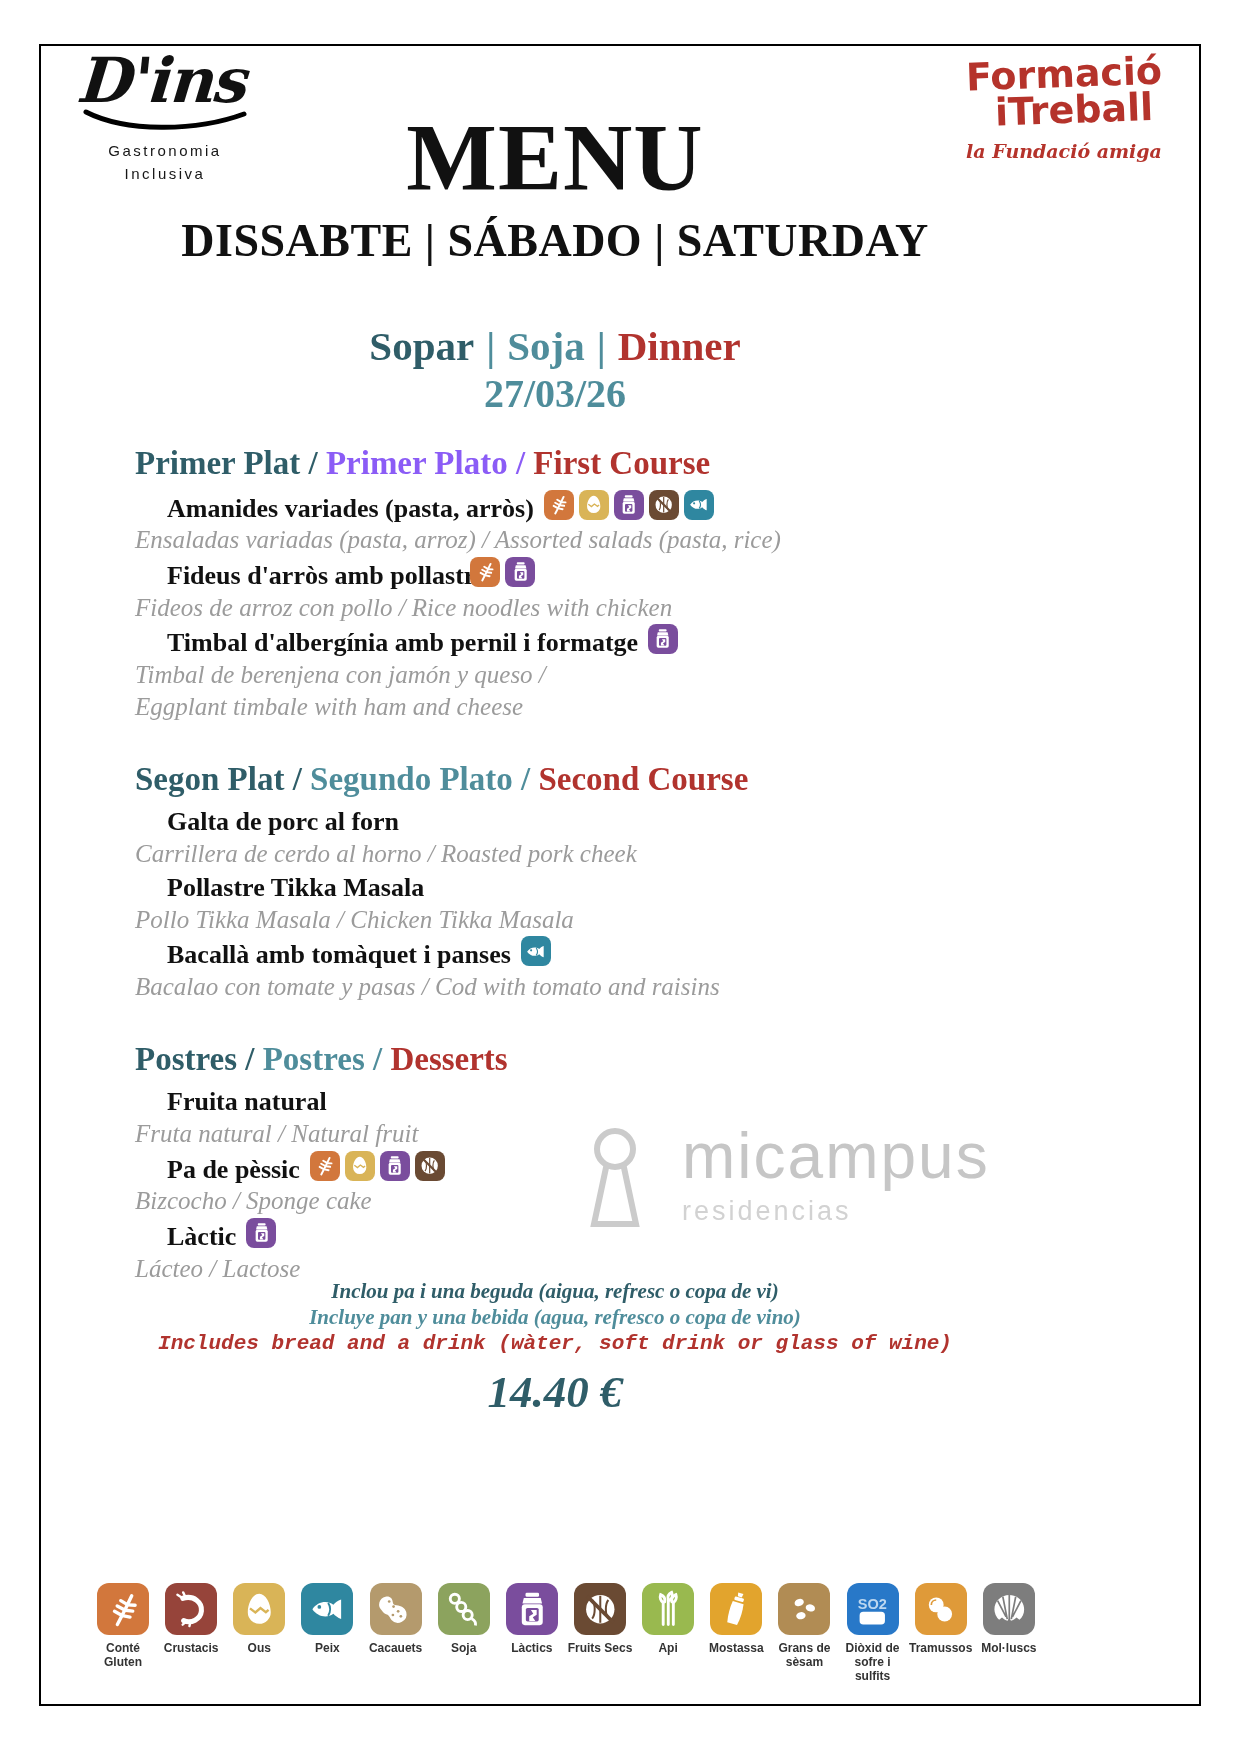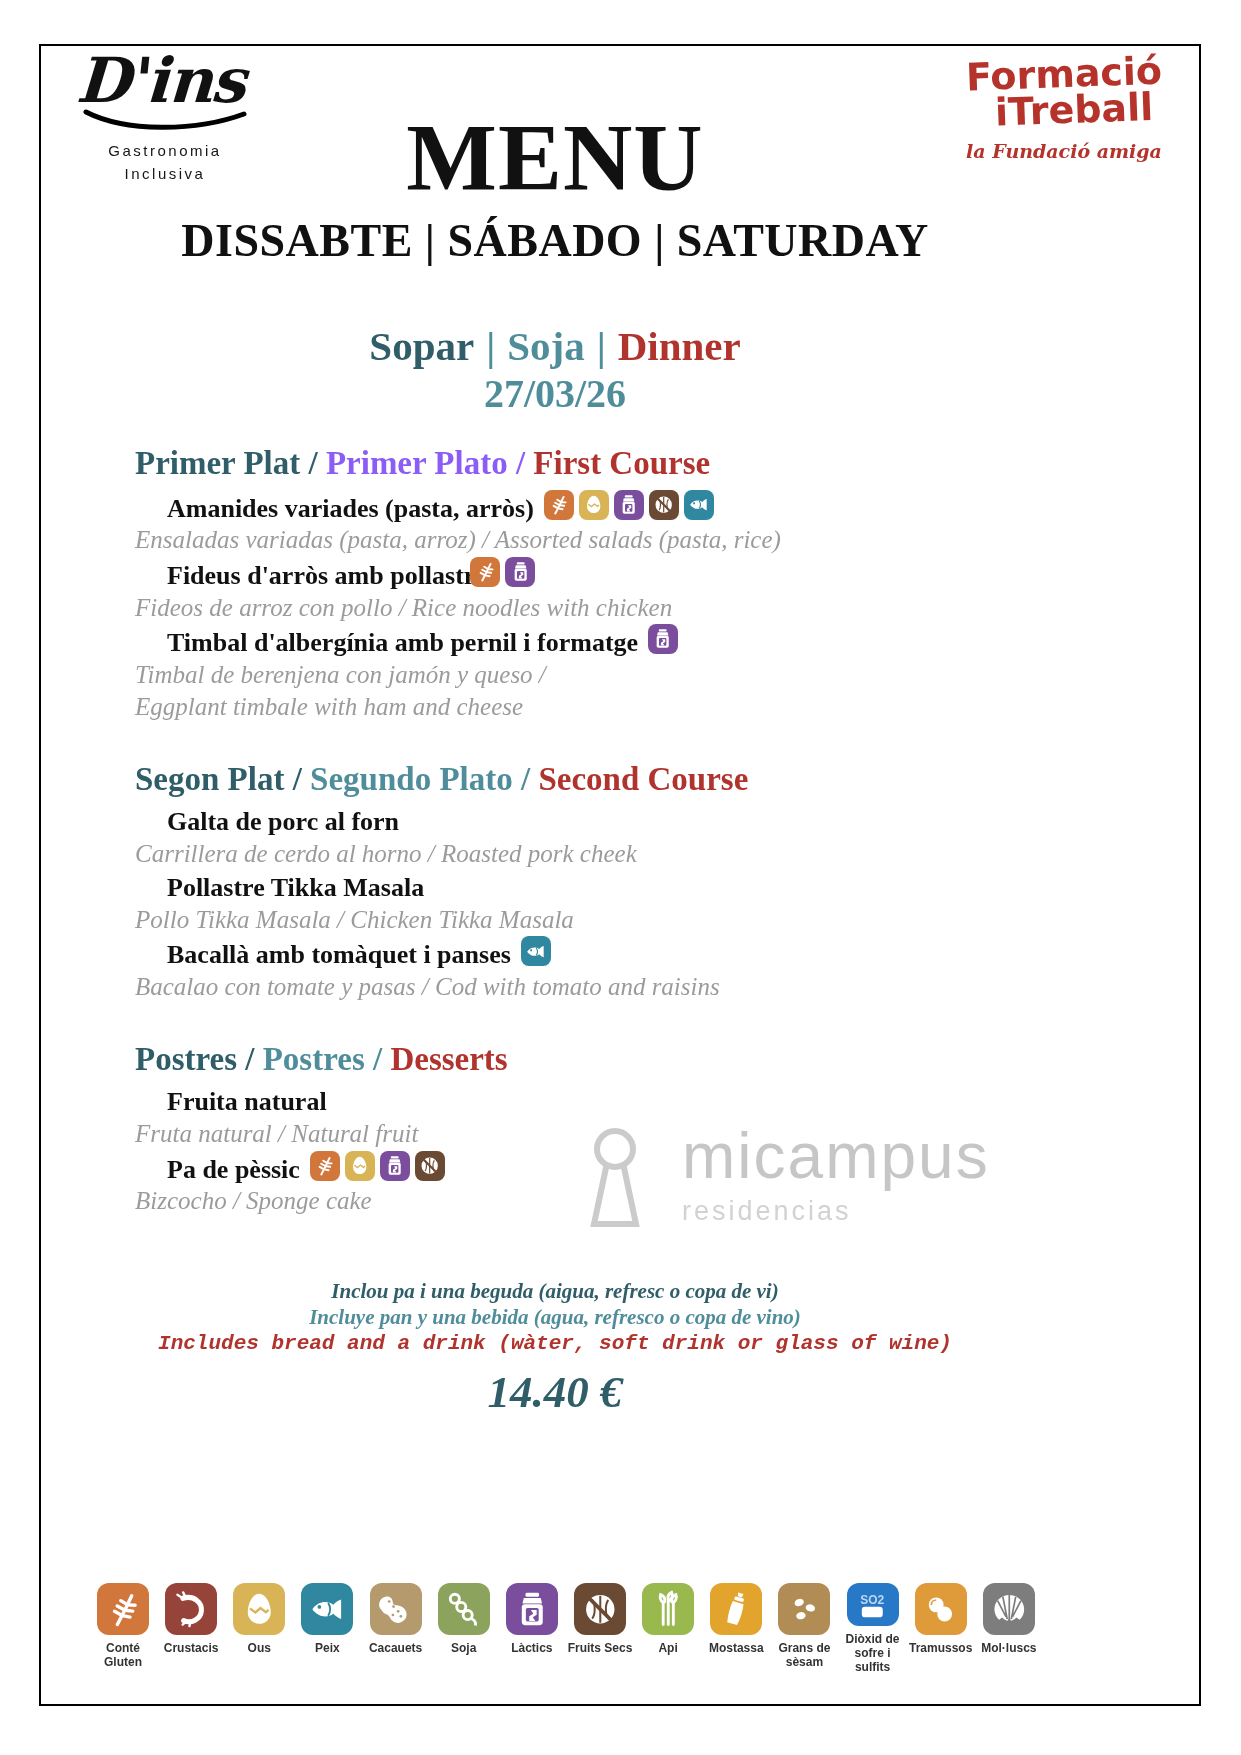--- a/index.html
+++ b/index.html
@@ -261,20 +261,36 @@
                   <g stroke="#6A4A33" fill="none" stroke-width="1.2">
                     <path d="M12 4v16"></path>
                     <path d="M7.2 6.5c2 2.3 2 8.7 0 11M16.8 6.5c-2 2.3-2 8.7 0 11"></path>
                   </g>
                   <path stroke="#6A4A33" stroke-width="2.2" d="M4.2 4.2L19.8 19.8"></path>
                 </svg>
               </span>
             </span></div>
           <div class="item-sub">Bizcocho / Sponge cake</div>
         </div>
+        <div class="item">
+          <div class="item-name"><span>Làctic</span><span class="icons">
+              <span class="chip" style="background: rgb(122, 77, 157); height: 30px; width: 30px;">
+                <svg viewBox="0 0 24 24">
+                  <g fill="#fff">
+                    <rect x="8" y="2.2" width="8" height="2.4" rx="0.8"></rect>
+                    <path d="M7 5.4h10l.8 3.2H6.2z"></path>
+                    <rect x="5.8" y="9" width="12.4" height="12.4" rx="1.8"></rect>
+                  </g>
+                  <rect x="8.2" y="11.2" width="7.6" height="8" rx="1" fill="#7A4D9D"></rect>
+                  <path fill="#fff" d="M10.2 19v-2.8l2.4-1.5-1.4-2.2h3.4v2.8l-2.3 1.4 1.5 2.3z"></path>
+                </svg>
+              </span>
+            </span></div>
+          <div class="item-sub">Lácteo / Lactose</div>
+        </div>
       </section>
     </main>
 
   <div class="watermark">
     <span>
       <svg width="66" height="106" viewBox="0 0 66 106" fill="none" stroke="#CBCBCB" stroke-width="6">
         <circle cx="33" cy="25" r="18"></circle>
         <path d="M25 39 L12 100 L54 100 L41 39"></path>
       </svg>
     </span>
@@ -390,21 +406,21 @@
         </span><div class="legend-label">Mostassa</div></div>
       <div class="legend-item"><span class="chip" style="background: rgb(177, 140, 84); height: 52px; width: 52px;">
           <svg viewBox="0 0 24 24">
             <g fill="#fff">
               <ellipse cx="9" cy="8" rx="2.8" ry="2.1" transform="rotate(-20 9 8)"></ellipse>
               <ellipse cx="15.6" cy="11.2" rx="2.8" ry="2.1" transform="rotate(15 15.6 11.2)"></ellipse>
               <ellipse cx="10" cy="15.8" rx="2.8" ry="2.1" transform="rotate(-8 10 15.8)"></ellipse>
             </g>
           </svg>
         </span><div class="legend-label">Grans de sèsam</div></div>
-      <div class="legend-item"><span class="chip" style="background: rgb(40, 120, 200); height: 43px; width: 52px;">
+      <div class="legend-item"><span class="chip" style="background: rgb(40, 120, 200); height: 52px; width: 52px;">
           <svg viewBox="0 0 24 24">
             <rect x="4.5" y="13.5" width="15" height="7.5" rx="2.2" fill="#fff"></rect>
             <text x="12" y="11.6" text-anchor="middle" font-size="8.6" font-family="Liberation Sans, sans-serif" font-weight="bold" fill="#BCD7F0">SO2</text>
           </svg>
         </span><div class="legend-label">Diòxid de sofre i sulfits</div></div>
       <div class="legend-item"><span class="chip" style="background: rgb(223, 154, 57); height: 52px; width: 52px;">
           <svg viewBox="0 0 24 24">
             <g fill="#fff">
               <circle cx="9.6" cy="9.4" r="4.4"></circle>
               <circle cx="14.6" cy="14.8" r="4.4"></circle>

